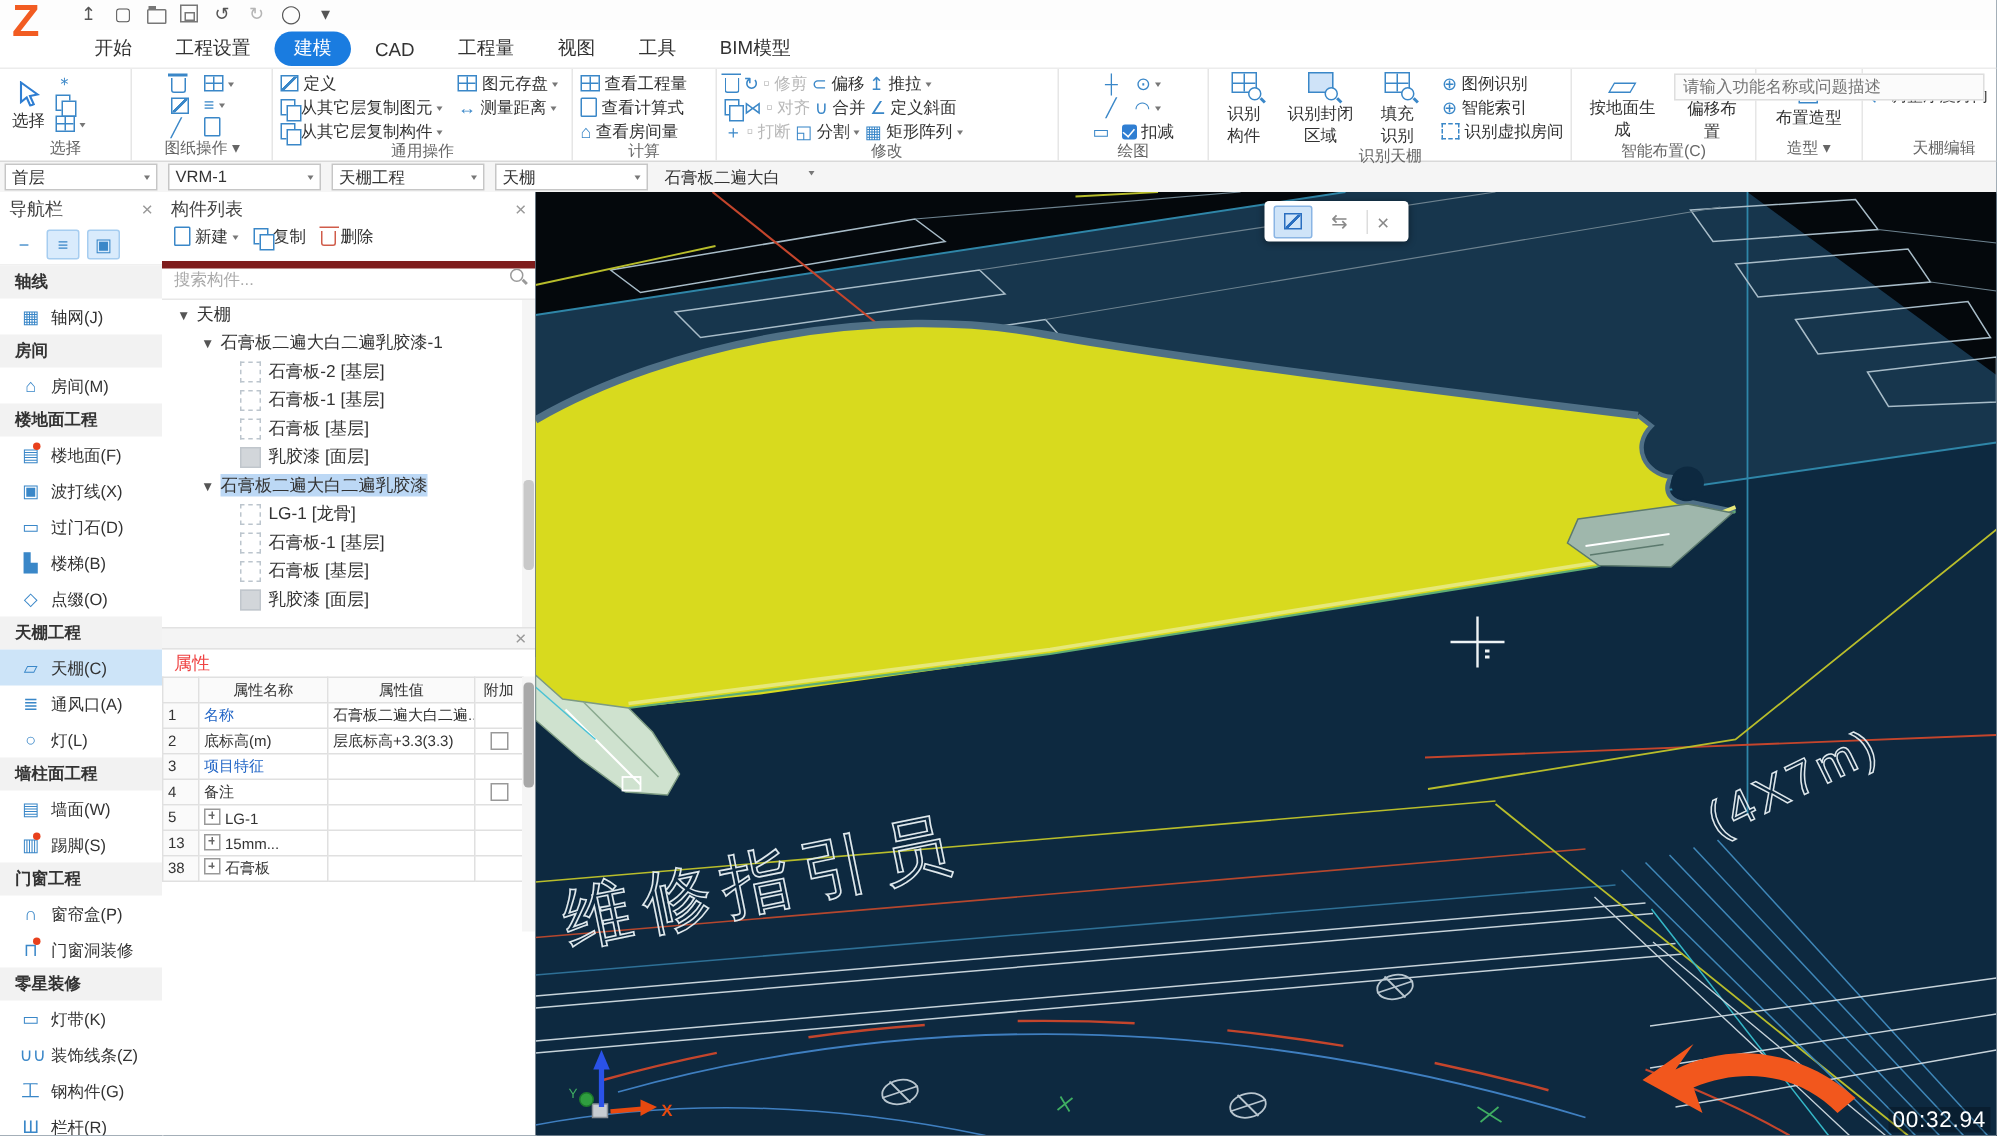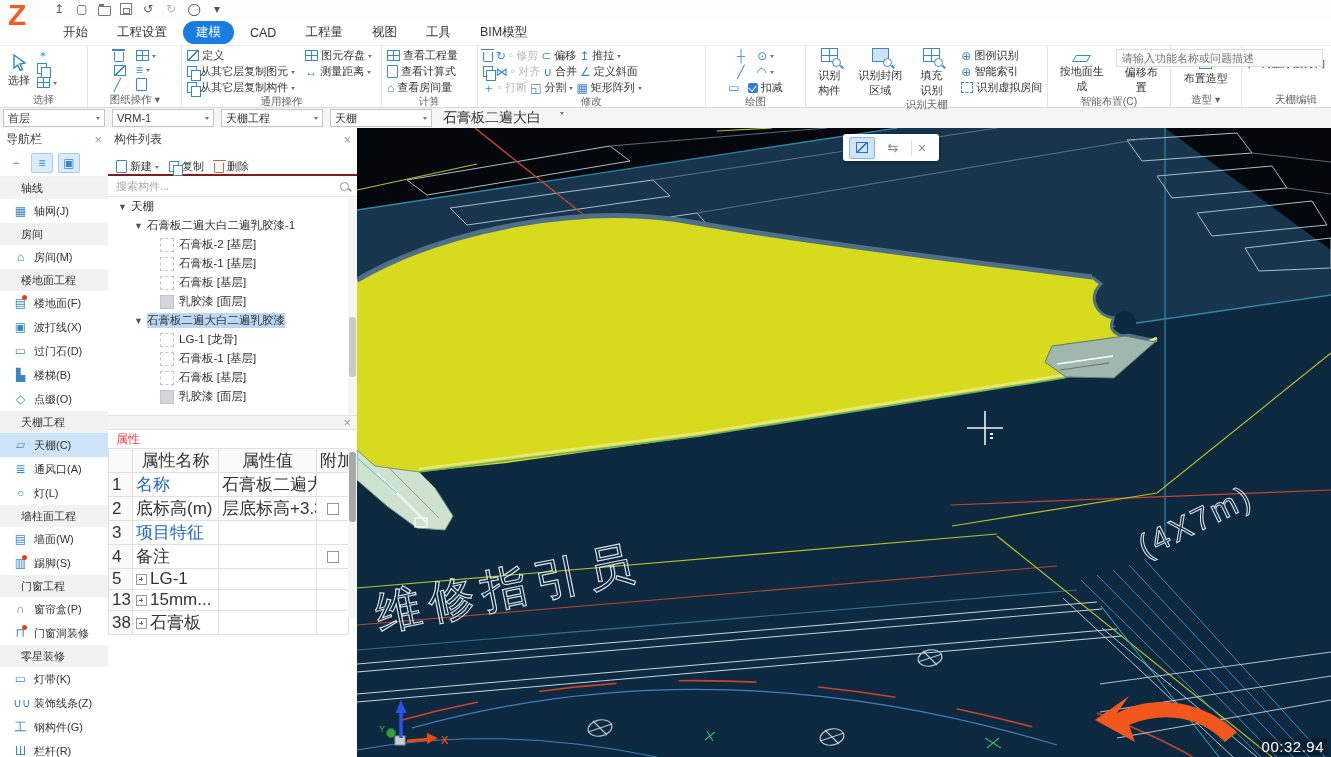--- a/index.html
+++ b/index.html
@@ -58,50 +58,50 @@
   .ci-save::after{content:"";position:absolute;left:2px;top:4px;width:5px;height:4px;border:1px solid #777;}
   .stacked{position:relative;width:22px;height:18px;}
   .stacked .ci-grid{width:15px;height:12px;}
   .stacked .ci-mag{position:absolute;right:-1px;bottom:-1px;background:#fff;}
   .ribbon-search{position:absolute;right:8px;top:3px;width:195px;height:16px;border:1px solid #dedede;background:#fbfbfb;
     font-size:11px;color:#999;padding:0 5px;font-family:inherit;}
   
   .ctxbar{height:20px;background:#f5f5f5;border-bottom:1px solid #d8d8d8;display:flex;align-items:center;gap:7px;padding-left:3px;}
   .dd{width:92px;height:16px;background:#fff;border:1px solid #c6c6c6;display:flex;align-items:center;justify-content:space-between;
       padding:0 4px;font-size:11px;color:#333;}
-  .dd-plain{display:flex;align-items:flex-start;gap:19px;font-size:14px;color:#333;padding:0 4px;}
+  .dd-plain{display:flex;align-items:flex-start;gap:19px;font-size:11px;color:#333;padding:0 4px;}
   
   .navpane{position:absolute;left:0;top:128px;width:108px;height:629px;background:#fff;border-right:1px solid #d5d5d5;overflow:hidden;}
   .pane-head{height:22px;display:flex;align-items:center;justify-content:space-between;padding:0 6px;font-size:12px;color:#444;}
   .closex{color:#999;font-size:13px;line-height:1;}
   .nav-tools{height:26px;display:flex;align-items:center;gap:5px;padding:0 6px;border-bottom:1px solid #f0f0f0;}
   .ntool{width:20px;height:18px;display:flex;align-items:center;justify-content:center;font-size:12px;color:#3a87c8;border-radius:2px;}
   .ntool.on{background:#d9ebfc;border:1px solid #a6cdf0;}
-  .nav-sec{height:22px;line-height:22px;background:#f2f2f2;padding-left:21px;font-size:11px;color:#333;}
+  .nav-sec{height:22px;line-height:22px;background:#f2f2f2;padding-left:10px;font-size:11px;color:#333;font-weight:bold;}
   .nav-item{height:24px;display:flex;align-items:center;gap:6px;padding-left:13px;font-size:11px;color:#333;position:relative;}
   .nav-item.sel{background:#cde4f8;}
   .nicn{width:15px;text-align:center;color:#3a87c8;font-size:12px;position:relative;}
   .reddot{position:absolute;width:5px;height:5px;border-radius:50%;background:#e8401c;left:22px;top:4px;}
   
   .midpane{position:absolute;left:108px;top:128px;width:249px;height:629px;background:#fff;border-right:1px solid #c9c9c9;overflow:hidden;}
-  .cl-tools{height:24px;display:flex;align-items:flex-end;gap:10px;padding:0 8px;font-size:11.5px;color:#333;}
-  .cl-search{height:20px;border-top:2px solid #7f1d1d;border-bottom:1px solid #e8e8e8;display:flex;align-items:center;justify-content:space-between;padding:0 8px;}
+  .cl-tools{height:24px;display:flex;align-items:flex-start;gap:10px;padding:0 8px;font-size:11.5px;color:#333;}
+  .cl-search{height:20px;border-top:5px solid #7f1d1d;border-bottom:1px solid #e8e8e8;display:flex;justify-content:space-between;padding:0 8px;}
   .cl-search .ph{font-size:11px;color:#aaa;}
   .tree{height:218px;overflow:hidden;position:relative;}
   .trow{height:19px;display:flex;align-items:center;gap:5px;font-size:11.5px;color:#333;white-space:nowrap;}
   .trow .car{color:#555;font-size:9px;width:8px;}
   .trow.sel .lbl{background:#bcd8f5;}
   .sw{width:12px;height:12px;border:1px dashed #bcc5cd;background:#fff;flex:0 0 auto;}
   .sw.fill{background:#d2d6da;border:1px solid #c0c6cc;}
   .vscroll{position:absolute;right:0;top:0;width:9px;height:100%;background:#f5f5f5;}
   .vthumb{position:absolute;right:1px;width:7px;border-radius:3px;background:#c9c9c9;}
   .splitbar{height:13px;background:#f4f4f4;border-top:1px solid #e2e2e2;border-bottom:1px solid #e2e2e2;
             display:flex;align-items:center;justify-content:flex-end;padding-right:6px;}
   .prop-title{height:18px;line-height:18px;padding-left:8px;font-size:12px;color:#ef4444;}
-  table.props{border-collapse:collapse;width:240px;margin-left:0;font-size:17px;table-layout:fixed;}
+  table.props{border-collapse:collapse;width:240px;margin-left:0;font-size:10px;table-layout:fixed;}
   table.props th,table.props td{border:1px solid #e0e0e0;height:16px;padding:0 3px;font-weight:normal;text-align:left;
       overflow:hidden;white-space:nowrap;}
   table.props th{background:#fafafa;text-align:center;color:#333;}
   td.num{text-align:center;color:#333;background:#fafafa;}
   .bluetxt{color:#2467c6;}
   .cb{display:inline-block;width:10px;height:10px;border:1px solid #999;background:#fff;vertical-align:middle;}
   .expand{display:inline-block;width:9px;height:9px;border:1px solid #999;position:relative;margin-right:3px;vertical-align:-1px;}
   .expand::before{content:"";position:absolute;left:1.5px;top:3.5px;width:4.5px;height:1px;background:#666;}
   .expand::after{content:"";position:absolute;left:3.5px;top:1.5px;width:1px;height:4.5px;background:#666;}
   

